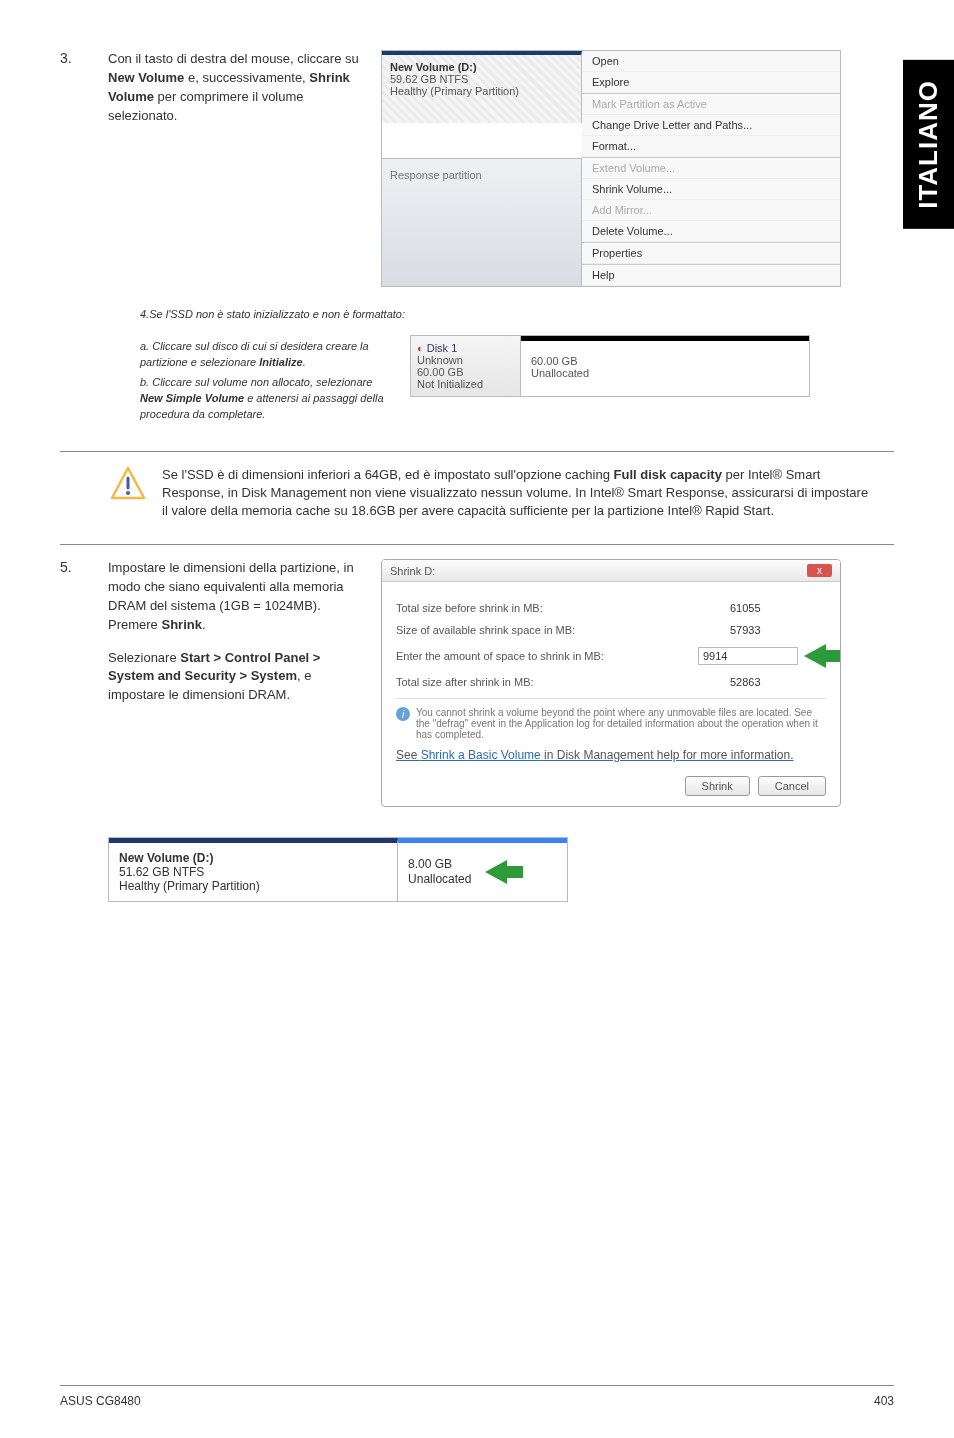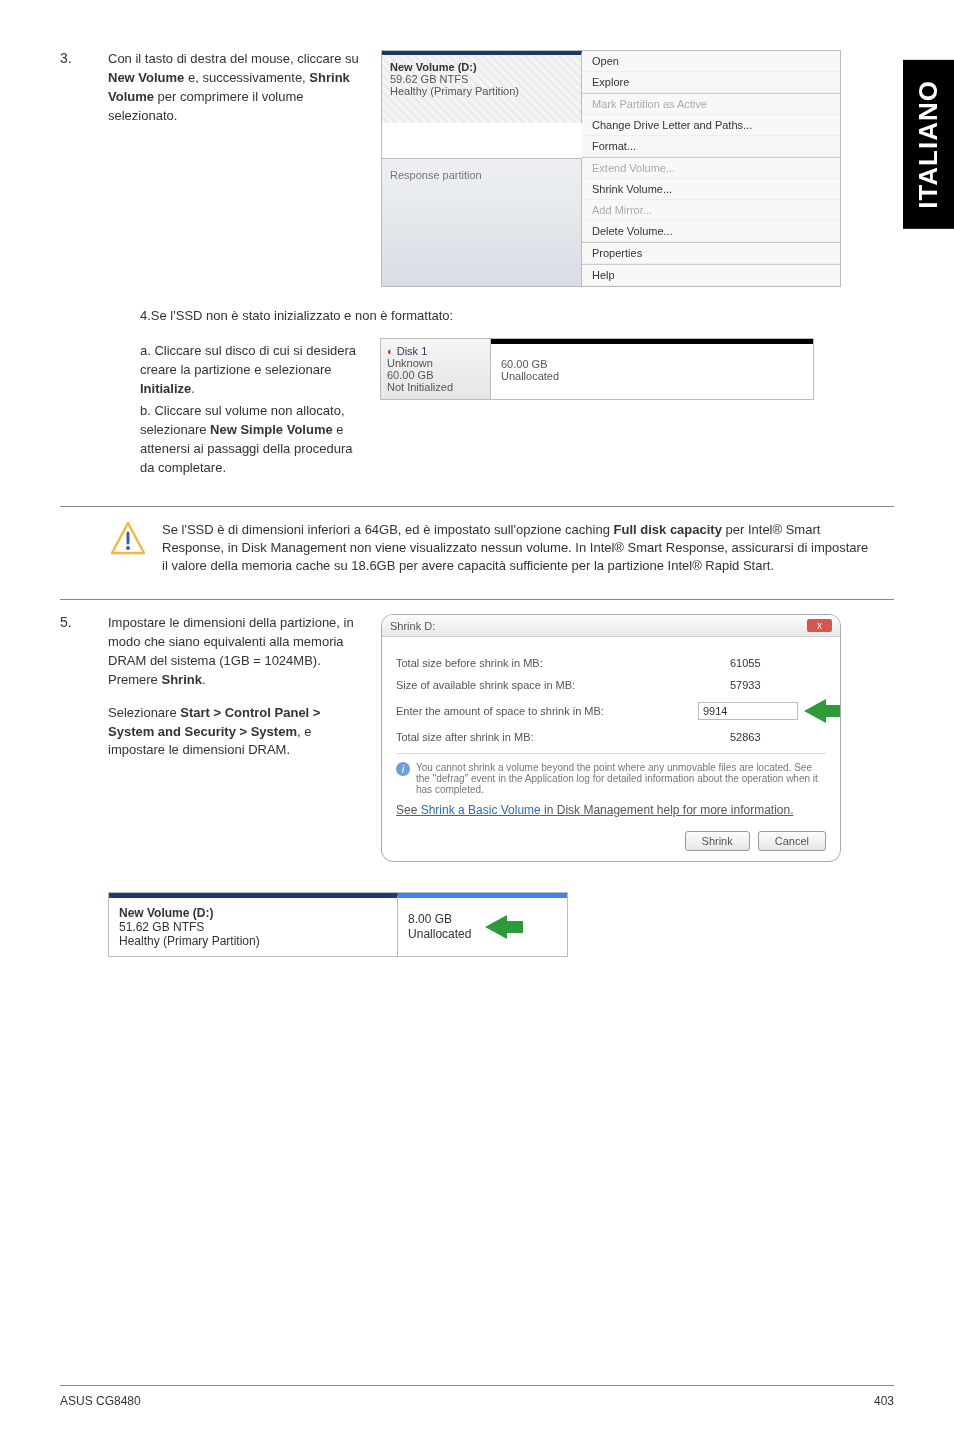--- a/index.html
+++ b/index.html
@@ -98,30 +98,30 @@
     width: 200px;
     padding: 10px 8px;
     color: #777;
     background: linear-gradient(#eef0f3, #d9dde3);
     border-right: 1px solid #bbb;
     border-top: 1px solid #bbb;
   }
 
   
   .sub4 { margin-left: 80px; margin-right: 80px; }
-  .sub4 p { font-size: 13px; color: #333; line-height: 1.45; margin: 4px 0; }
+  .sub4 p { font-size: 11px; color: #333; line-height: 1.45; margin: 4px 0; font-style: italic; }
 
   .sub4-flex { display:flex; gap: 20px; margin-top:12px;}
   .sub4-left { width: 250px; }
 
   .mock-disk1 {
     border: 1px solid #bbb;
     display:flex;
     font-size: 11px;
-    width: 434px;
+    width: 400px;
   }
   .disk1-left {
     width: 110px;
     padding: 6px;
     background: linear-gradient(#f5f5f5,#e6e6e6);
     border-right:1px solid #bbb;
   }
   .disk1-left .d1 { color:#336; }
   .disk1-left .d2 { color:#555; }
   .disk1-unalloc {
@@ -151,21 +151,21 @@
   .note-icon svg { width:36px; height:36px; }
   .note-text {
     font-size: 13px;
     color:#333;
     line-height:1.4;
   }
 
   
   .mock-dialog {
     border:1px solid #aaa;
-    border-radius:12px;
+    border-radius:4px;
     width: 460px;
     font-size:11px;
     background:#fff;
     overflow:hidden;
   }
   .dlg-title {
     background: linear-gradient(#fdfdfd, #e8e8e8);
     padding: 4px 8px;
     color:#555;
     display:flex;

